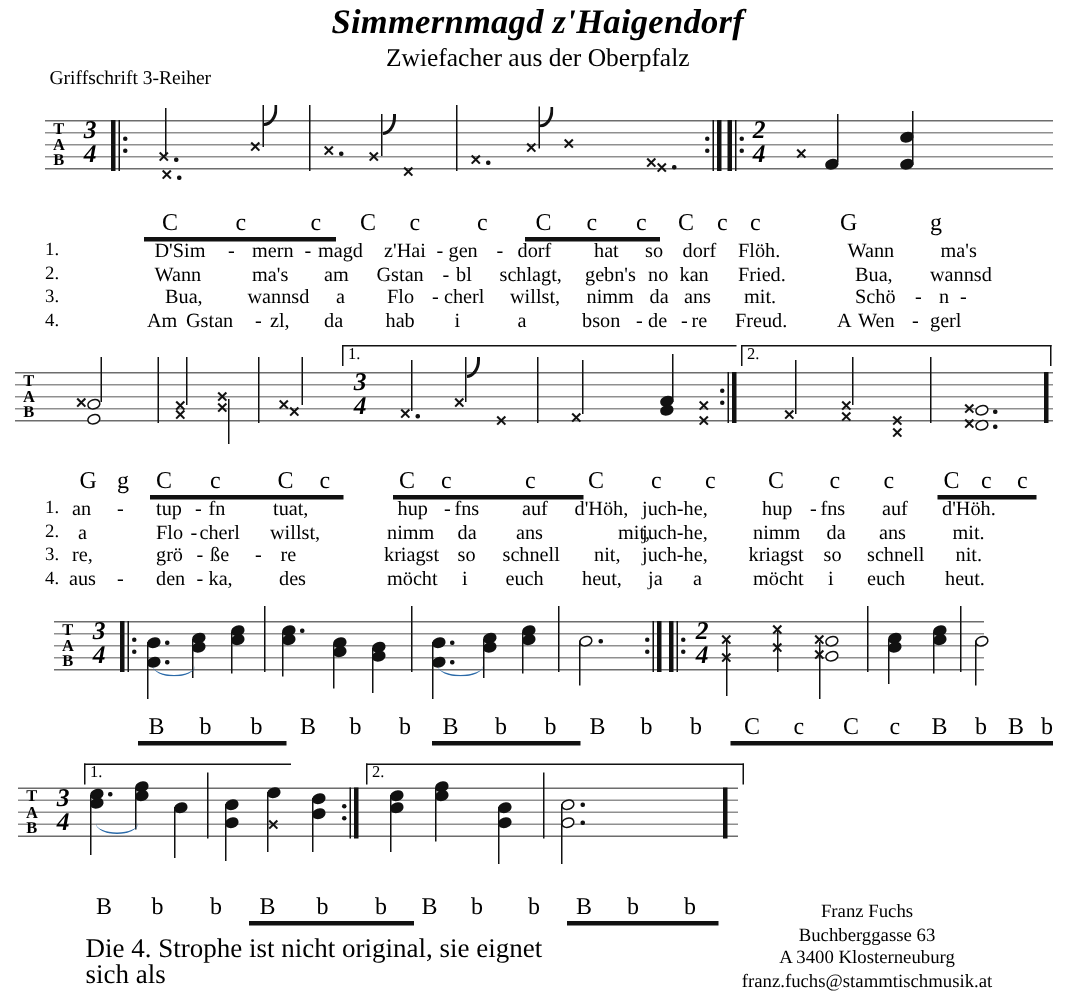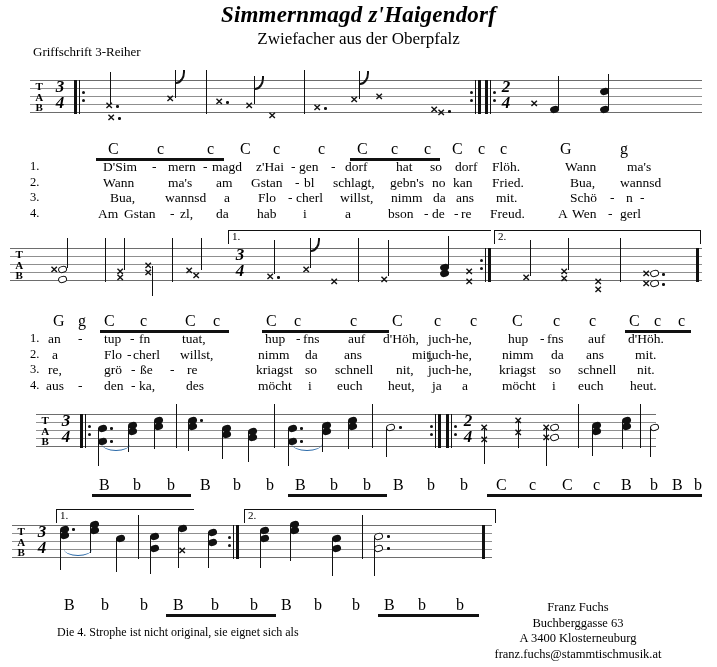--- a/index.html
+++ b/index.html
@@ -193,21 +193,21 @@
     font-size: 13.5px;
     font-family: "Liberation Serif", serif;
     white-space: nowrap;
   }
 
   
   #footnote {
     position: absolute;
     left: 57px;
     top: 624px;
-    font-size: 12px;
+    font-size: 18px;
     line-height: 16.5px;
     width: 330px;
   }
   #imprint {
     position: absolute;
     right: 14px;
     top: 600px;
     width: 250px;
     text-align: center;
     font-size: 12.5px;

